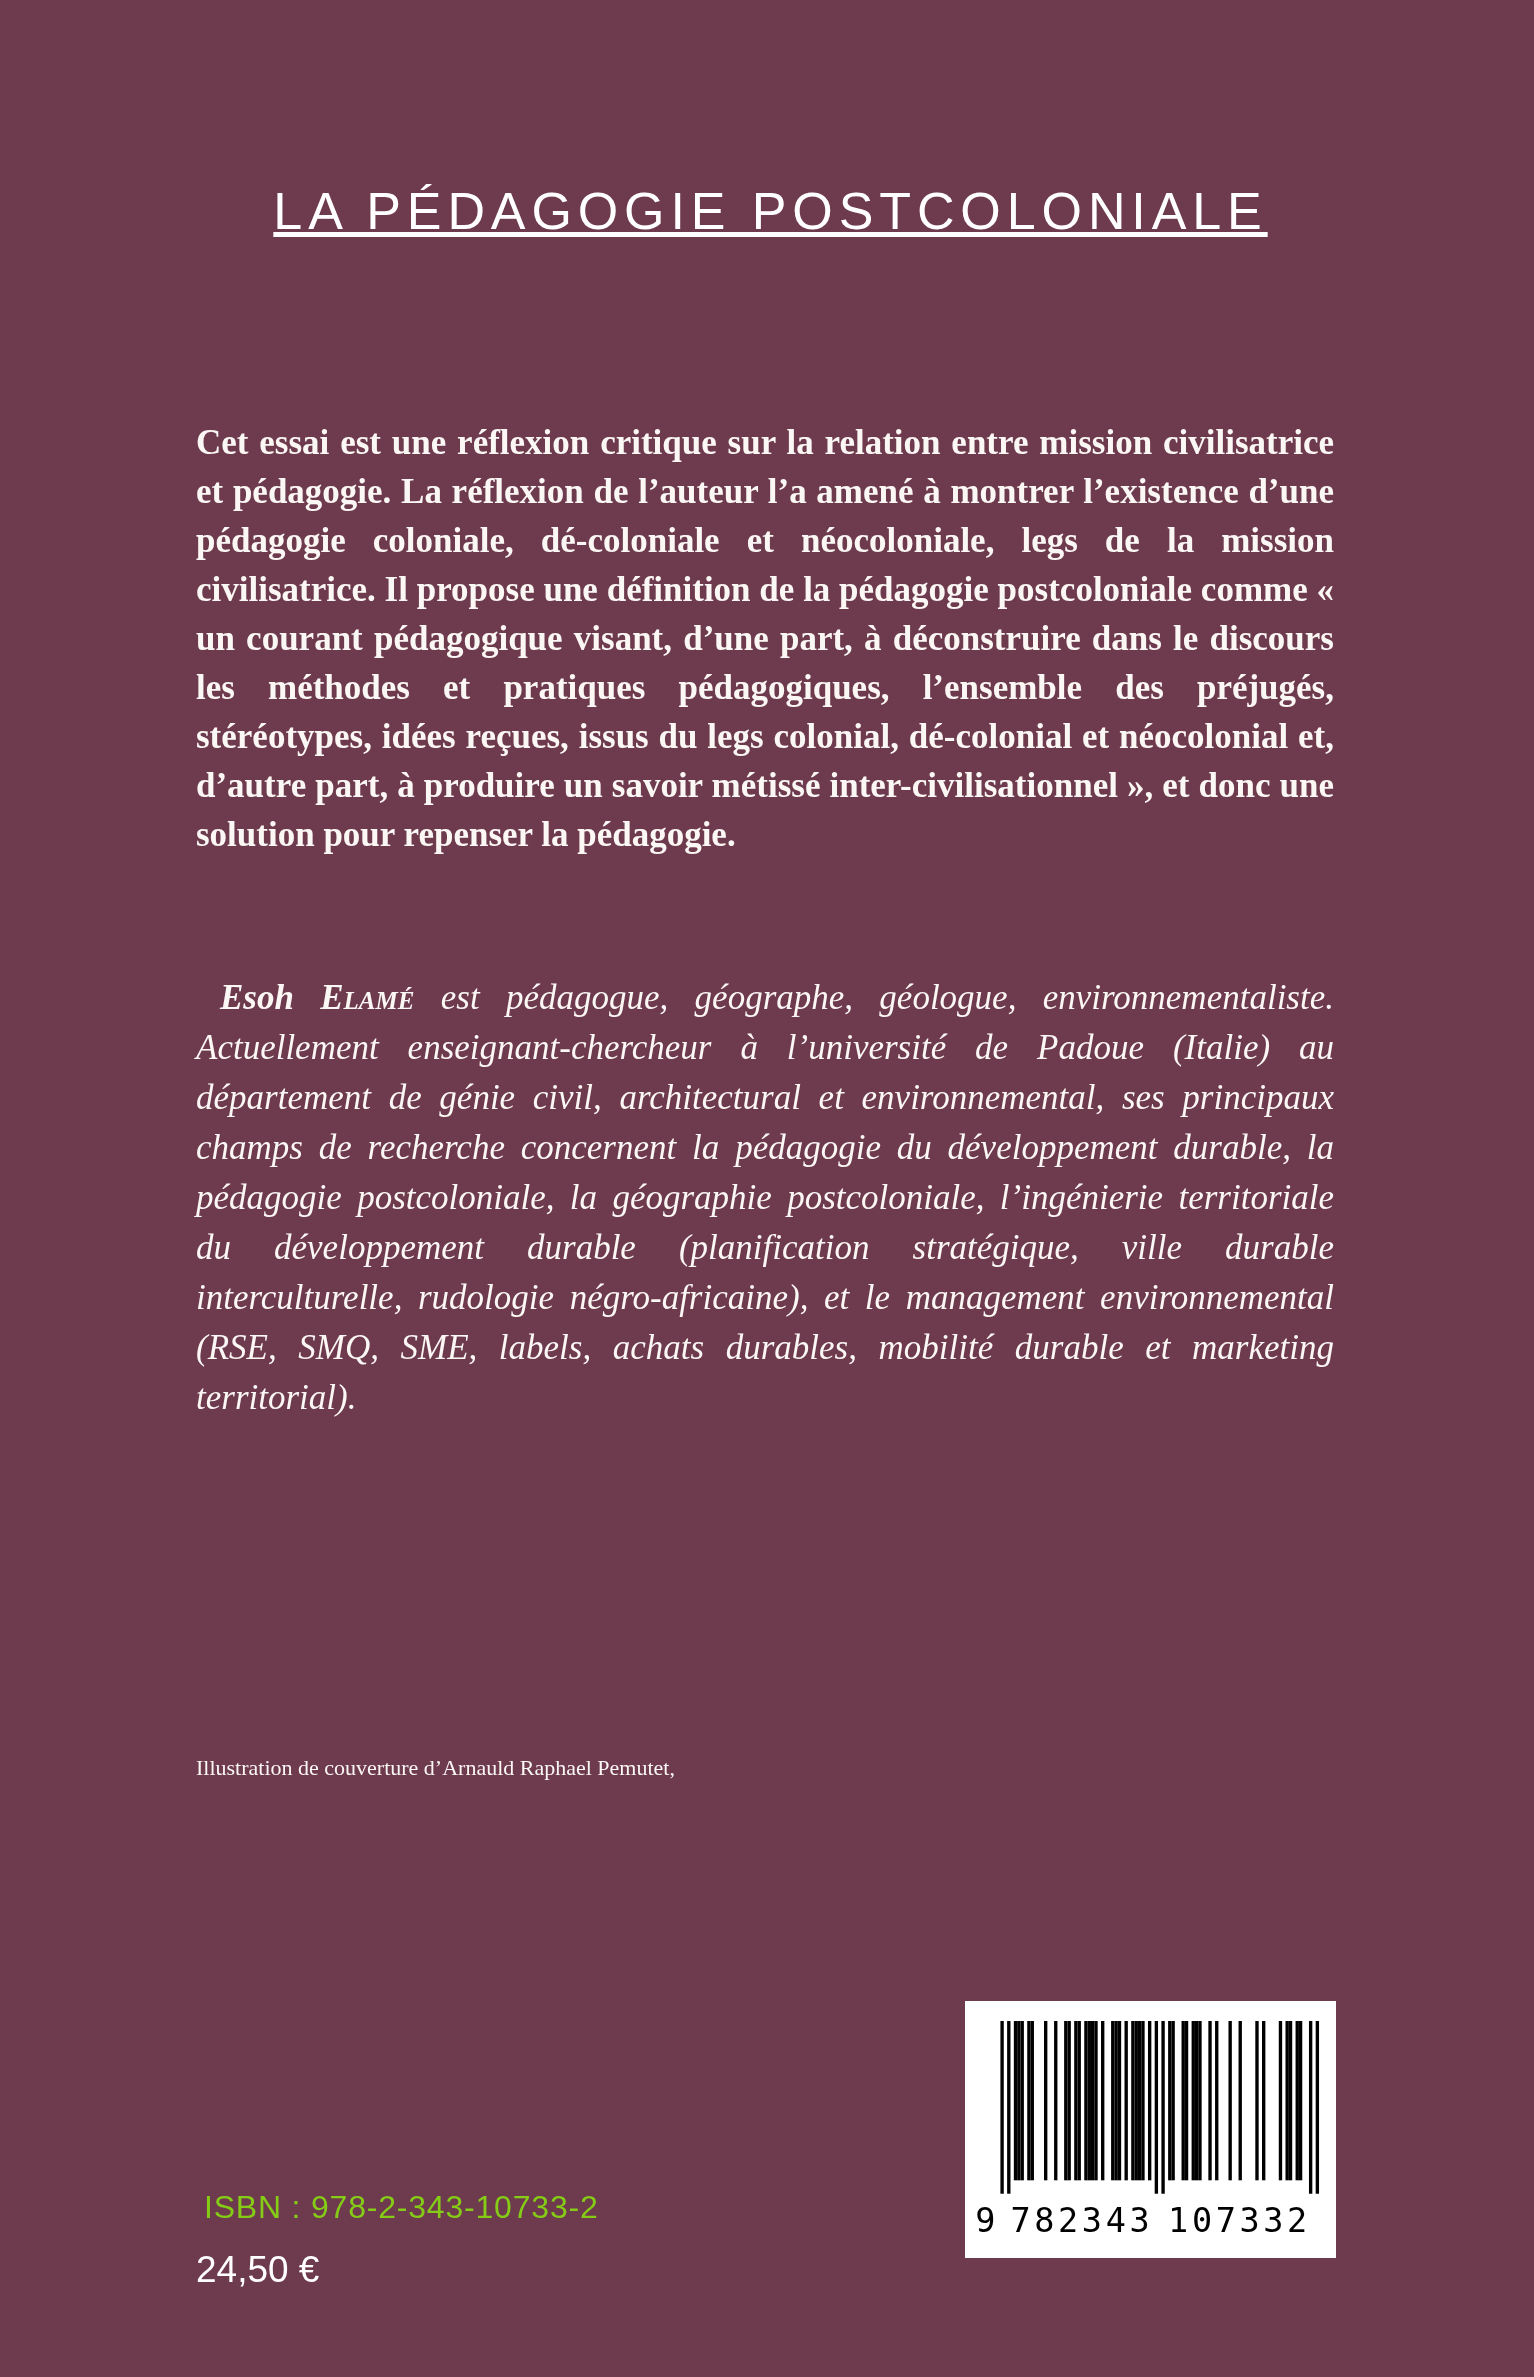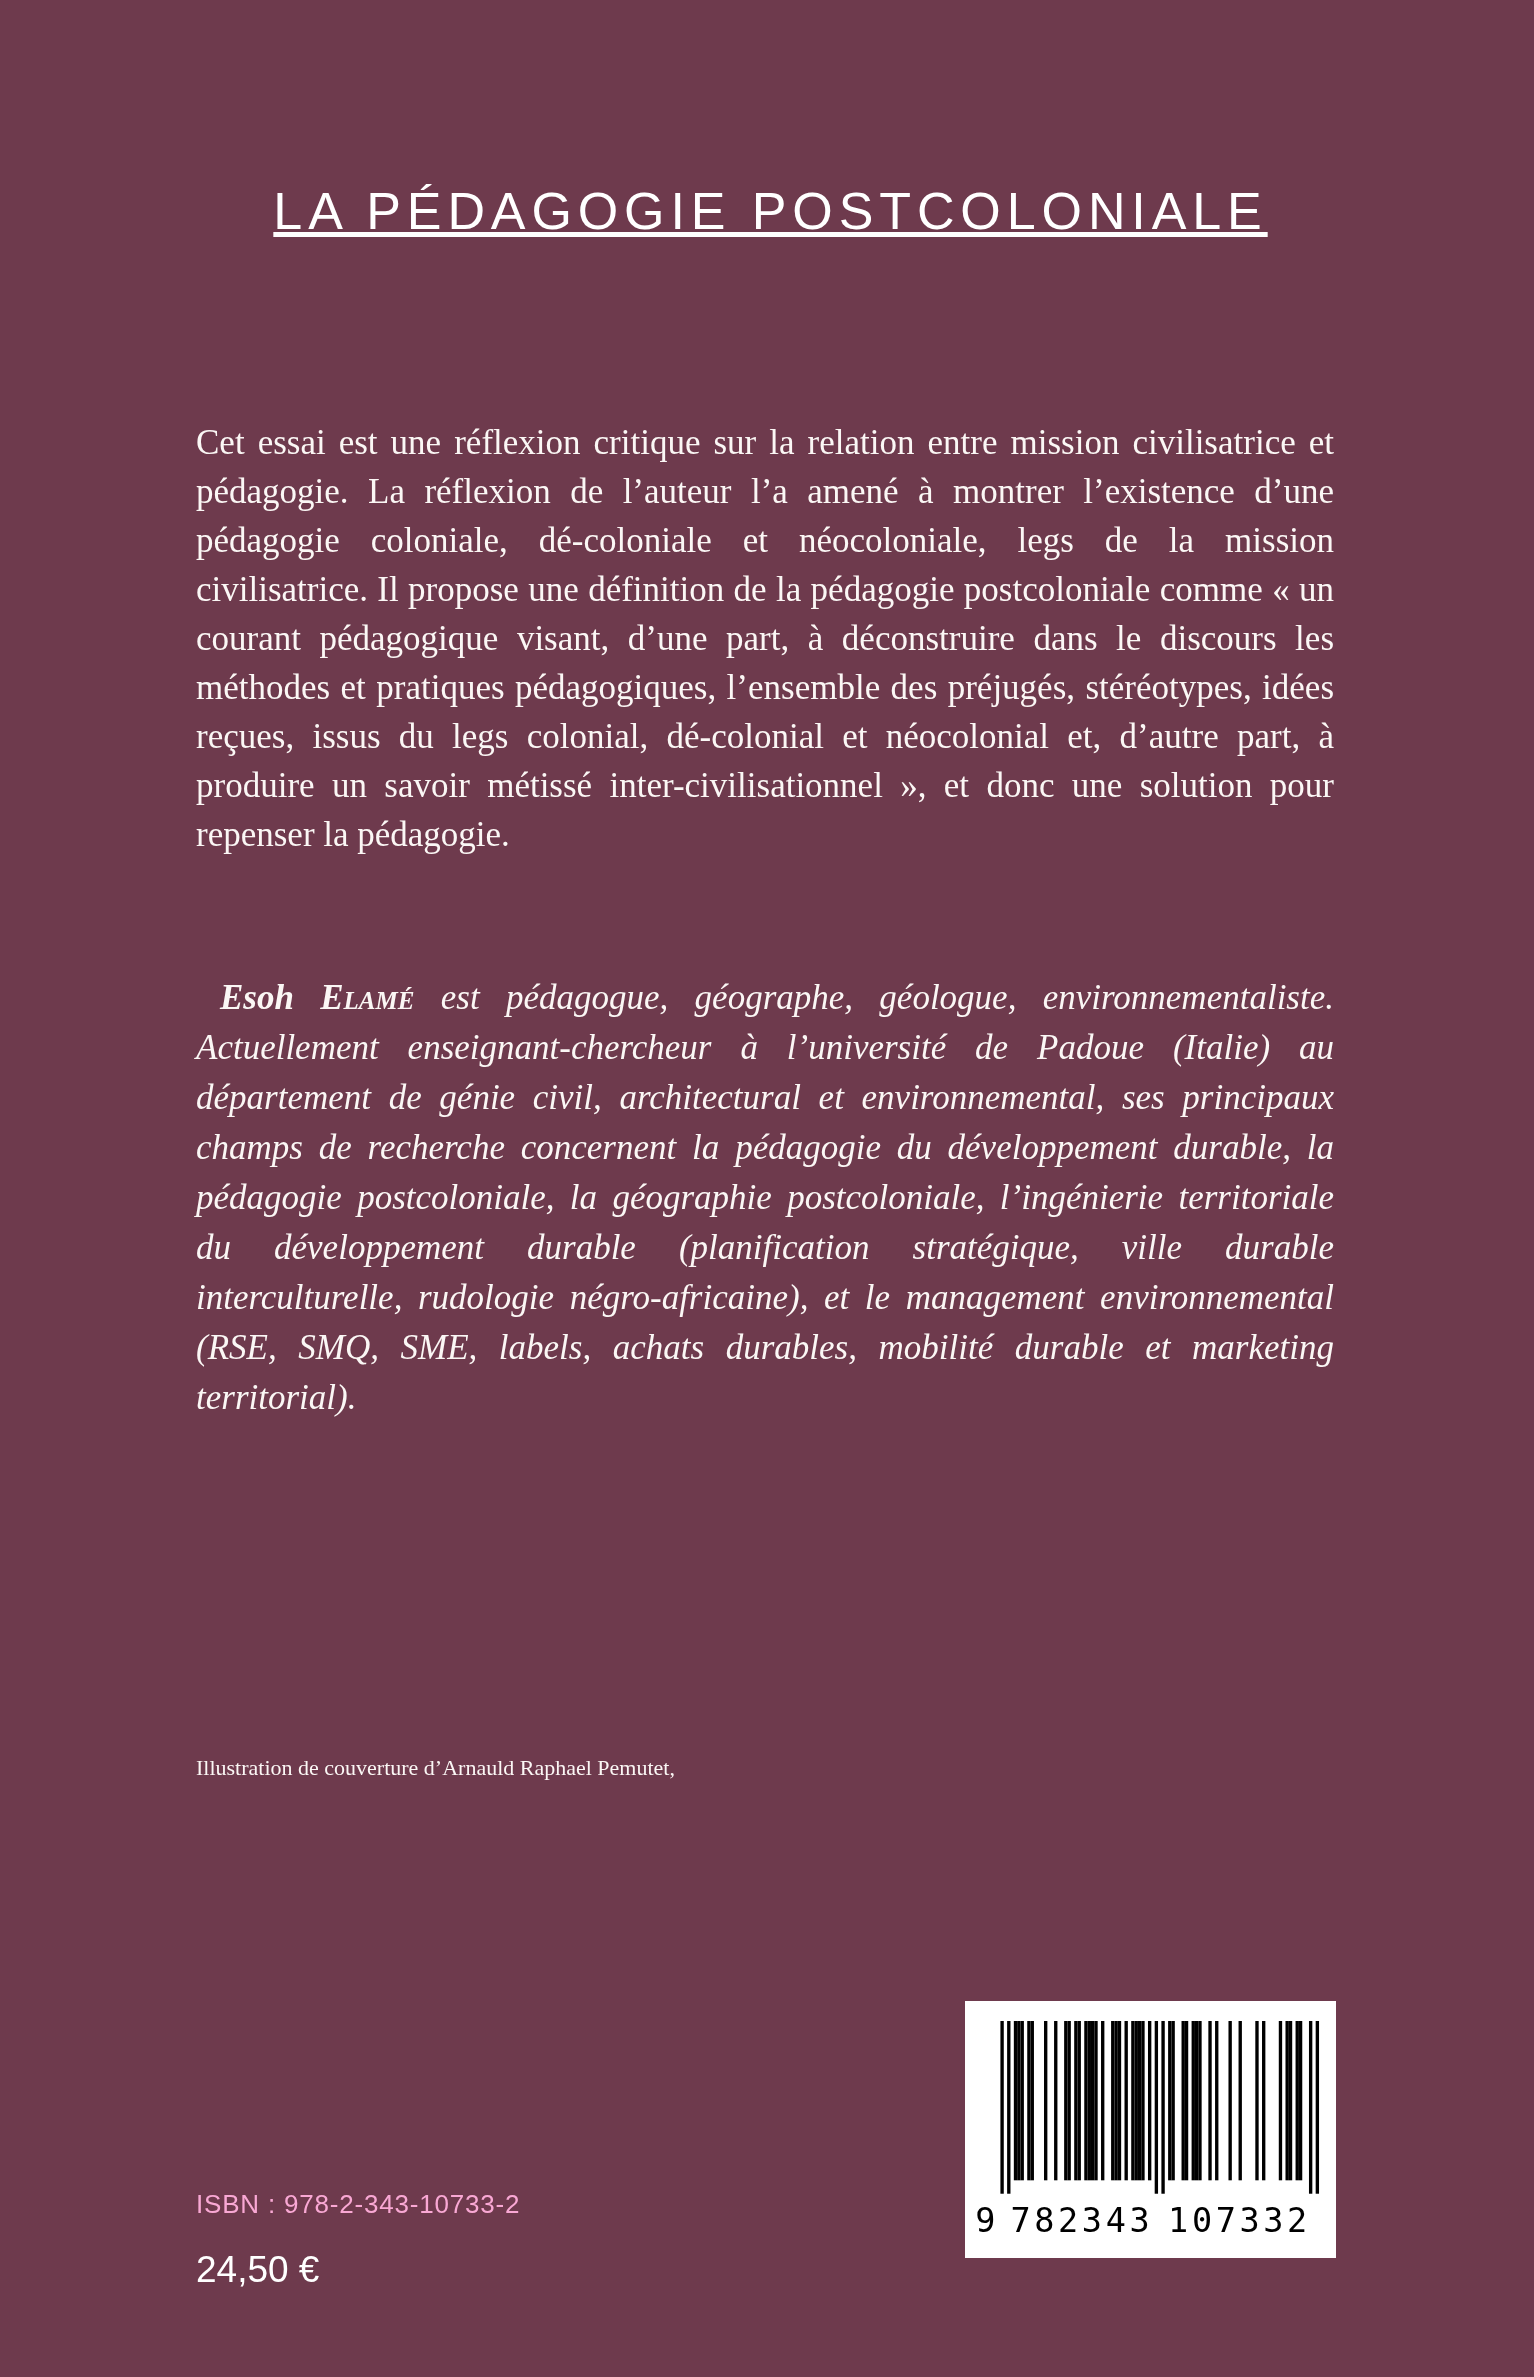--- a/index.html
+++ b/index.html
@@ -31,20 +31,21 @@
   }
   .synopsis {
     position: absolute;
     top: 418px;
     left: 196px;
     width: 1138px;
     margin: 0;
     font-size: 35px;
     line-height: 49px;
     text-align: justify;
+    font-weight: bold;
   }
   .bio {
     position: absolute;
     top: 973px;
     left: 196px;
     width: 1138px;
     margin: 0;
     font-size: 35px;
     line-height: 50px;
     font-style: italic;
@@ -71,26 +72,26 @@
     top: 2001px;
     width: 371px;
     height: 257px;
     background: #ffffff;
     display: flex;
     align-items: center;
     justify-content: center;
   }
   .isbn {
     position: absolute;
-    left: 196px;
+    left: 204px;
     top: 2189px;
     font-family: "Liberation Sans", sans-serif;
-    font-size: 26px;
+    font-size: 32px;
     letter-spacing: 0.8px;
-    color: #f9a8d4;
+    color: #84cc16;
   }
   .price {
     position: absolute;
     left: 196px;
     top: 2249px;
     font-family: Liberation Sans, sans-serif;
     font-size: 37px;
     color: #ffffff;
   }
 </style>

